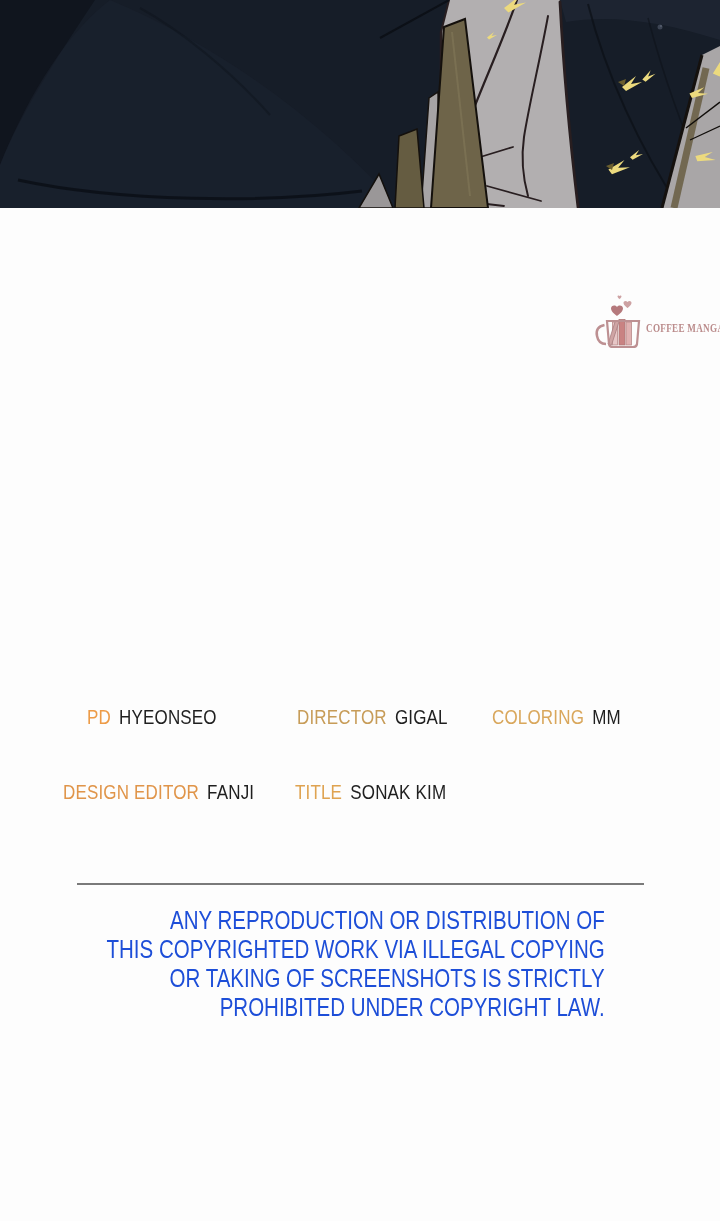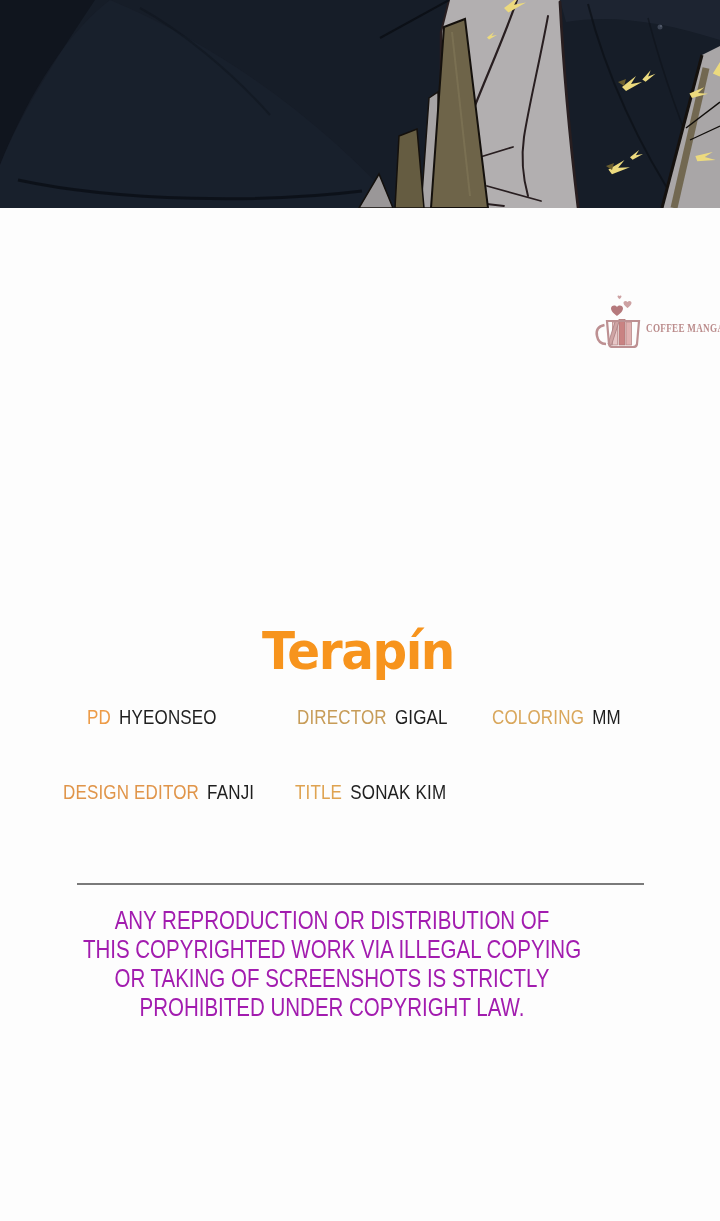--- a/index.html
+++ b/index.html
@@ -21,22 +21,22 @@
   
   .credit{position:absolute;white-space:nowrap;font-size:21px;line-height:23px;
     transform:scaleX(.81);transform-origin:0 50%;letter-spacing:.2px;}
   .credit .clabel{margin-right:10px;}
   .credit .cname{color:#1f1f1f;}
   .c0{left:87px;top:705px;} .c1{left:297px;top:705px;} .c2{left:492px;top:705px;}
   .c3{left:63px;top:780px;}  .c4{left:295px;top:780px;}
   
   .divider{position:absolute;left:77px;top:883px;width:567px;height:2px;background:#7a7a7a;}
   
-  .copyright{position:absolute;left:8px;top:906px;width:648px;text-align:center;
-    color:#a21caf;font-size:25px;line-height:29px;}
+  .copyright{position:absolute;left:15px;top:906px;width:648px;text-align:right;
+    color:#1d4ed8;font-size:25px;line-height:29px;}
   .copyright .cline{white-space:nowrap;transform:scaleX(.82);transform-origin:50% 50%;}
 </style>
 </head>
 <body>
 
 <div class="page">
 
   <svg class="artwork" viewBox="0 0 720 208">
     <defs>
       <path id="spark" d="M0,11 L14,0 L9,8 L20,6 L4,15 Z" fill="#ecda7e"></path>
@@ -107,23 +107,20 @@
       <rect x="25" y="24.5" width="6" height="25.5" fill="#c98282" stroke="#b07878" stroke-width="0.8"></rect>
       <rect x="32" y="27" width="5.5" height="23" fill="#e0b1b1" stroke="#b98b8b" stroke-width="0.8"></rect>
       <path d="M14,49 L21.5,25.5 L25,26.6 L17.5,50 Z" fill="#cfa4a4" stroke="#a87e80" stroke-width="0.8"></path>
 
       <path d="M10.5,30 Q1,32 3,41 Q4.5,49 12,49" fill="none" stroke="#bd9092" stroke-width="2.5"></path>
       <path d="M13,26 L45,26 L43,49 Q42.6,52 39,52 L19,52 Q15.4,52 15,49 Z" fill="none" stroke="#bd9092" stroke-width="2.2"></path>
     </svg>
     <span class="publisher-name" style="color: rgb(187, 140, 140);">COFFEE MANGA</span>
   </div>
 
-  <div class="series">
-    <span style="color: rgb(247, 148, 29);">Terapín</span>
-  </div>
 
   <div class="credit c0">
     <span class="clabel" style="color: rgb(237, 155, 71);">PD</span><span class="cname">HYEONSEO</span>
   </div>
   <div class="credit c1">
     <span class="clabel" style="color: rgb(199, 156, 88);">DIRECTOR</span><span class="cname">GIGAL</span>
   </div>
   <div class="credit c2">
     <span class="clabel" style="color: rgb(217, 167, 92);">COLORING</span><span class="cname">MM</span>
   </div>

